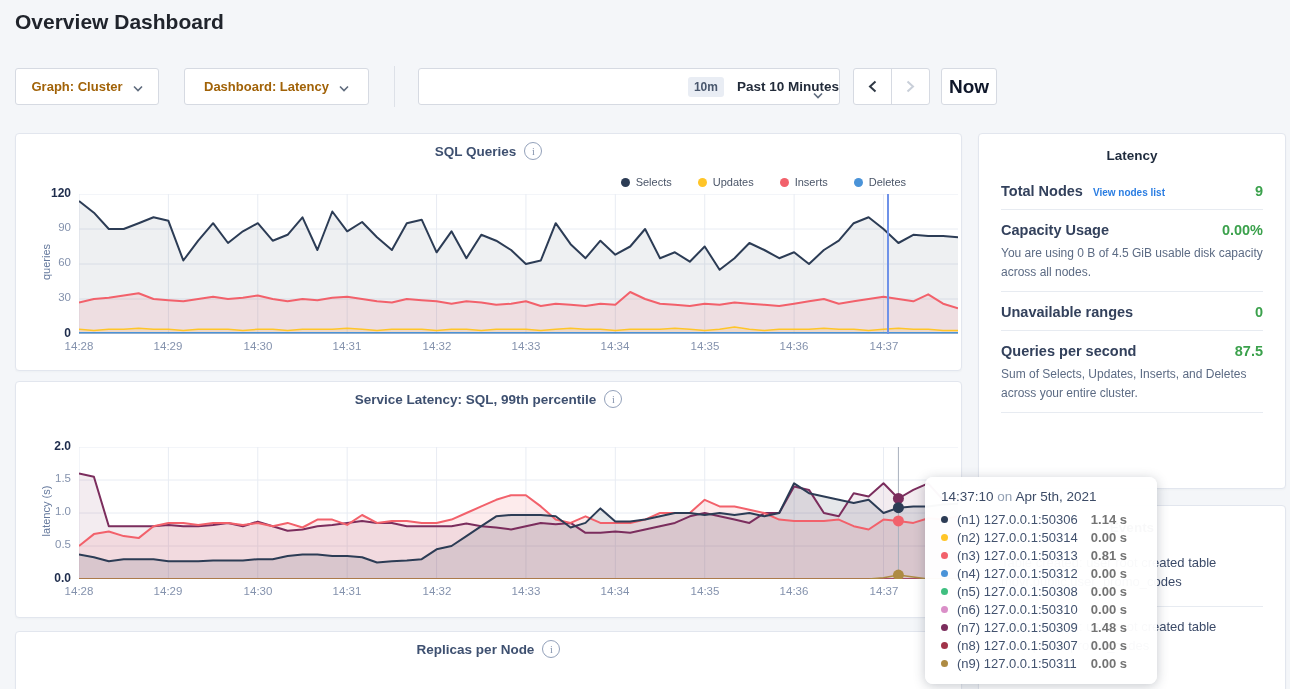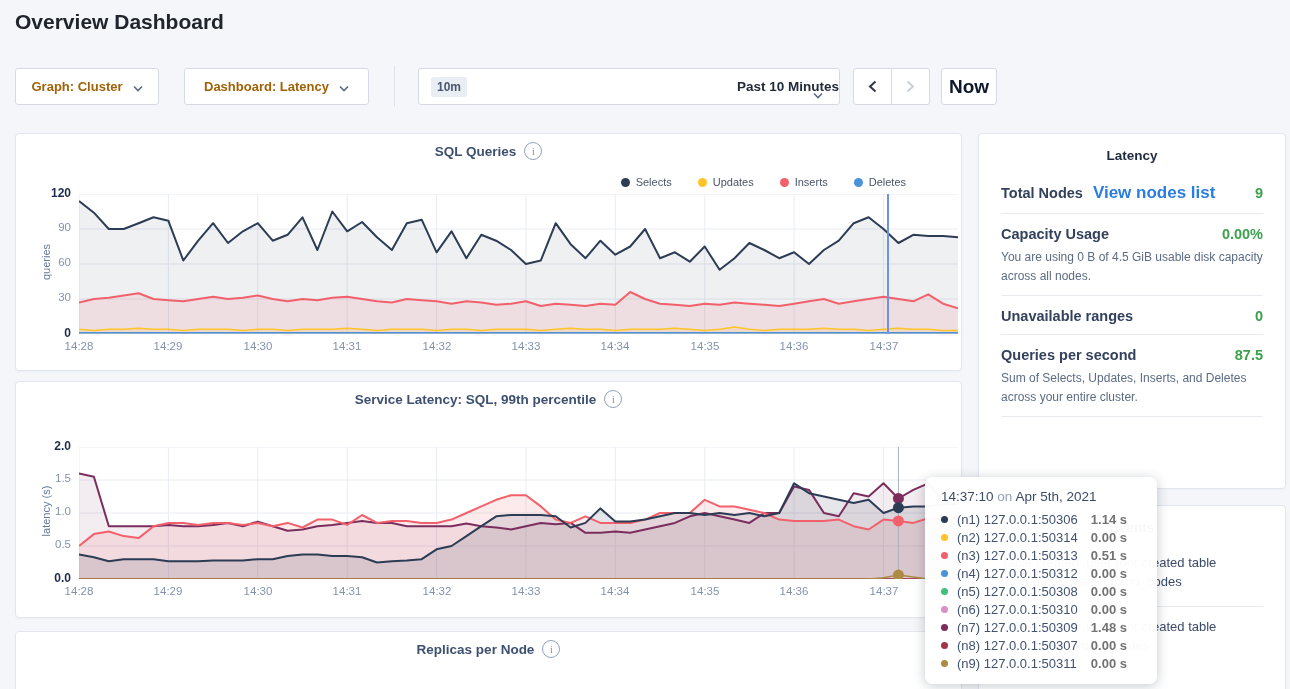--- a/index.html
+++ b/index.html
@@ -29,21 +29,21 @@
   .dot{width:9px;height:9px;border-radius:50%;display:inline-block;flex:none}
   .axis-unit{position:absolute;width:100px;text-align:center;transform:rotate(-90deg);font-size:11px;color:#64789c}
   .ytick{position:absolute;text-align:right;font-size:11.5px;color:#8492ad}
   .ytick.bold{font-weight:700;color:#1e2c4c;font-size:12px}
   .xtick{position:absolute;width:48px;text-align:center;font-size:11.5px;color:#8492ad}
   
   .panel-head{font-size:13.5px;font-weight:700;color:#1f2b3d;text-align:center;padding:14px 0 8px}
   .sum-wrap{padding:0 22px}
   .sum-row{display:flex;align-items:baseline;padding:12px 0 10px}
   .sum-title{font-weight:700;color:#33415c;font-size:14.5px}
-  .sum-link{color:#2a7de2;font-weight:700;font-size:17px;margin-left:10px;cursor:pointer;text-decoration:none}
+  .sum-link{color:#2a7de2;font-weight:700;font-size:10px;margin-left:10px;cursor:pointer;text-decoration:none}
   .sum-val{margin-left:auto;font-weight:700;font-size:14.5px;color:#3ba14c}
   .sum-desc{margin:-4px 0 10px;font-size:12px;color:#5c6b84;line-height:1.55}
   .hr{border-top:1px solid #e7ebf1}
   .evt-item{padding:10px 22px 15px;font-size:13px;color:#3b4a68;line-height:19px}
   
   .tooltip{position:absolute;background:rgba(255,255,255,.97);border-radius:8px;
            box-shadow:0 2px 12px rgba(50,60,80,.28);padding:12px 0 12px 16px;z-index:50;box-sizing:border-box}
   .tt-head{font-size:13.5px;color:#3c4b66;margin-bottom:6px}
   .tt-on{color:#93a0b4}
   .tt-row{display:flex;align-items:center;height:18px;font-size:13px}
@@ -62,21 +62,21 @@
         <polyline points="1,1.5 5,5.5 9,1.5" stroke="#5f6b7d" stroke-width="1.6" fill="none"></polyline>
       </svg></span>
 </div>
 <div class="btn" style="left:184px;top:68px;width:185px;height:37px;gap:10px">
   <span class="dd-label">Dashboard: Latency</span>
   <span><svg width="10" height="7">
         <polyline points="1,1.5 5,5.5 9,1.5" stroke="#5f6b7d" stroke-width="1.6" fill="none"></polyline>
       </svg></span>
 </div>
 <div class="vdiv" style="left:394px;top:66px;height:41px"></div>
-<div class="btn" style="left:418px;top:68px;width:422px;height:37px;justify-content:space-between;padding-left:12px">
+<div class="btn" style="left:418px;top:68px;width:422px;height:37px;justify-content:flex-end;padding-left:12px">
   <span class="badge">10m</span>
   <span class="range-label">Past 10 Minutes</span>
   <span style="position:absolute;right:16px;top:16px"><svg width="10" height="7">
         <polyline points="1,1.5 5,5.5 9,1.5" stroke="#5f6b7d" stroke-width="1.6" fill="none"></polyline>
       </svg></span>
 </div>
 <div class="nav-group" style="left:853px;top:68px;height:37px">
   <span class="nav-half">
       <svg width="9" height="13">
         <polyline points="7.5,1.5 2,6.5 7.5,11.5" stroke="#2f3845" stroke-width="2" fill="none"></polyline>
@@ -278,21 +278,21 @@
         <span class="tt-val">1.14 s</span>
       </div>
       <div class="tt-row">
         <i class="dot" style="background:#ffc528"></i>
         <span class="tt-label">(n2) 127.0.0.1:50314</span>
         <span class="tt-val">0.00 s</span>
       </div>
       <div class="tt-row">
         <i class="dot" style="background:#f2616b"></i>
         <span class="tt-label">(n3) 127.0.0.1:50313</span>
-        <span class="tt-val">0.51 s</span>
+        <span class="tt-val">0.81 s</span>
       </div>
       <div class="tt-row">
         <i class="dot" style="background:#4a93d8"></i>
         <span class="tt-label">(n4) 127.0.0.1:50312</span>
         <span class="tt-val">0.00 s</span>
       </div>
       <div class="tt-row">
         <i class="dot" style="background:#3fbf80"></i>
         <span class="tt-label">(n5) 127.0.0.1:50308</span>
         <span class="tt-val">0.00 s</span>

